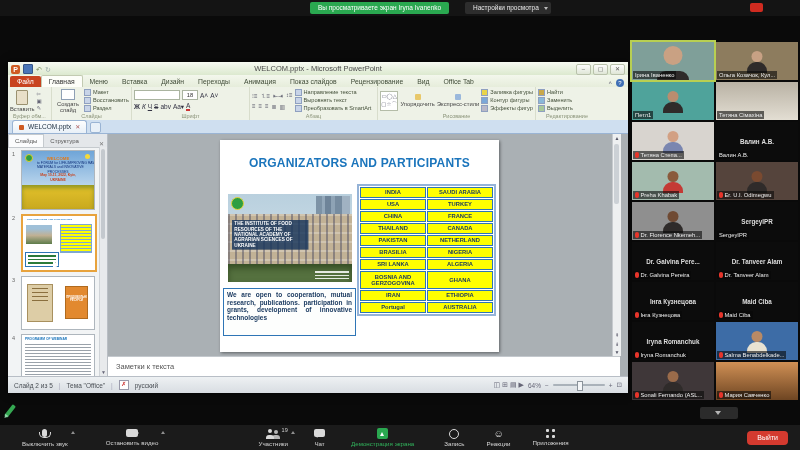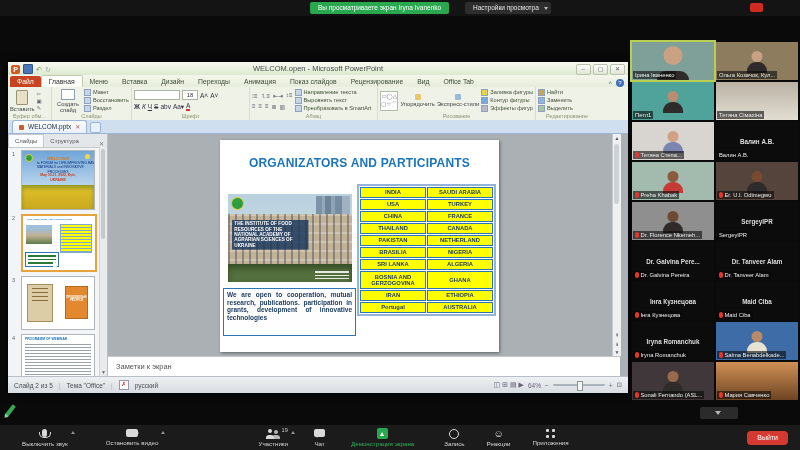--- a/index.html
+++ b/index.html
@@ -218,21 +218,21 @@
   </div>
 
   <div id="ppt">
     <div id="titlebar">
       <div class="qat">
         <span class="ic-ppt"></span>
         <span class="ic-save"></span>
         <span class="ic-undo"></span>
         <span class="ic-redo"></span>
       </div>
-      <div id="wtitle">WELCOM.open - Microsoft PowerPoint</div>
+      <div id="wtitle">WELCOM.pptx - Microsoft PowerPoint</div>
       <div class="winbtns">
         <i>–</i>
           <i>▢</i>
           <i>✕</i>
       </div>
     </div>
 
     <div id="tabsrow">
       <div class="rtab file">Файл</div>
       <div class="rtab active">Главная</div>
@@ -541,21 +541,21 @@
       </div>
     </div>
     <div id="vscroll">
       <span class="vs-up">▲</span>
       <span class="vs-th"></span>
       <span class="vs-pu">↟</span>
       <span class="vs-pd">↡</span>
       <span class="vs-dn">▼</span>
     </div>
 
-    <div id="notes">Заметки к экран</div>
+    <div id="notes">Заметки к текста</div>
 
     <div id="statusbar">
       <span>Слайд 2 из 5</span>
       <span class="sep">|</span>
       <span>Тема "Office"</span>
       <span class="sep">|</span>
       <span class="spell"></span>
       <span>русский</span>
       <div class="right">
         <span class="vicons">

